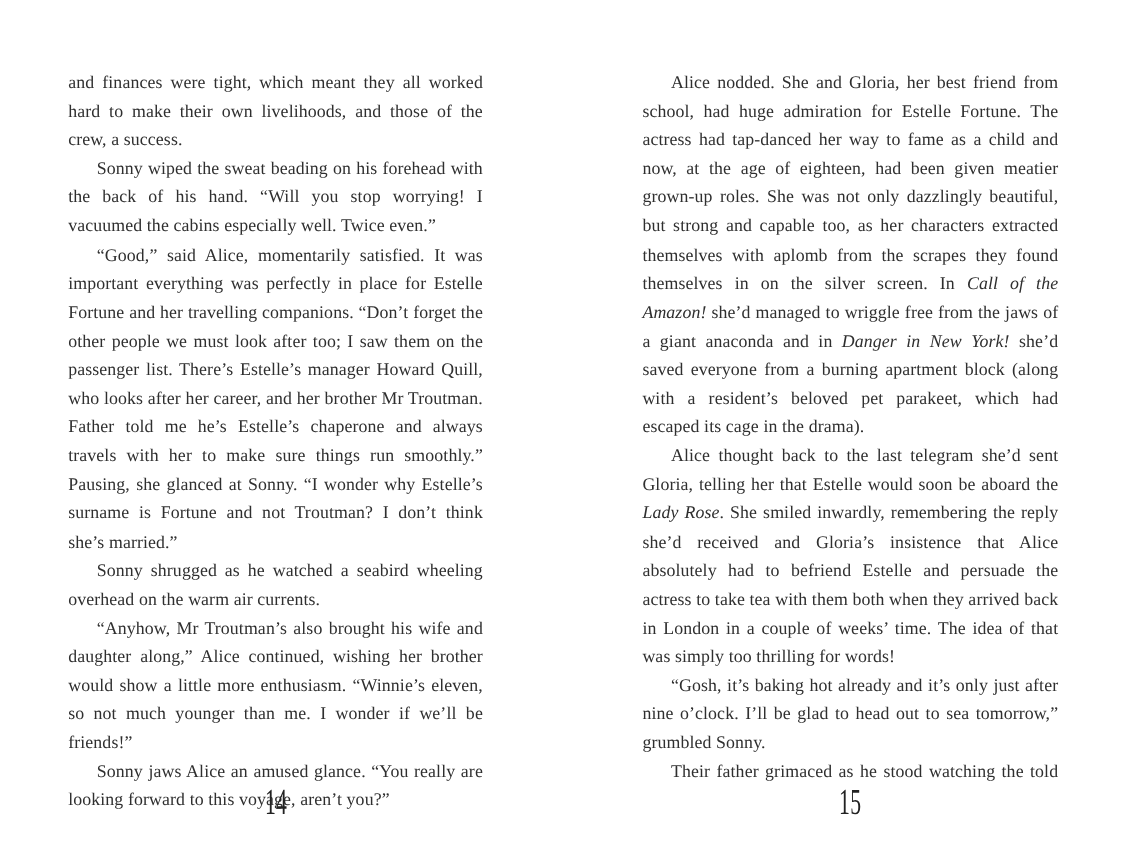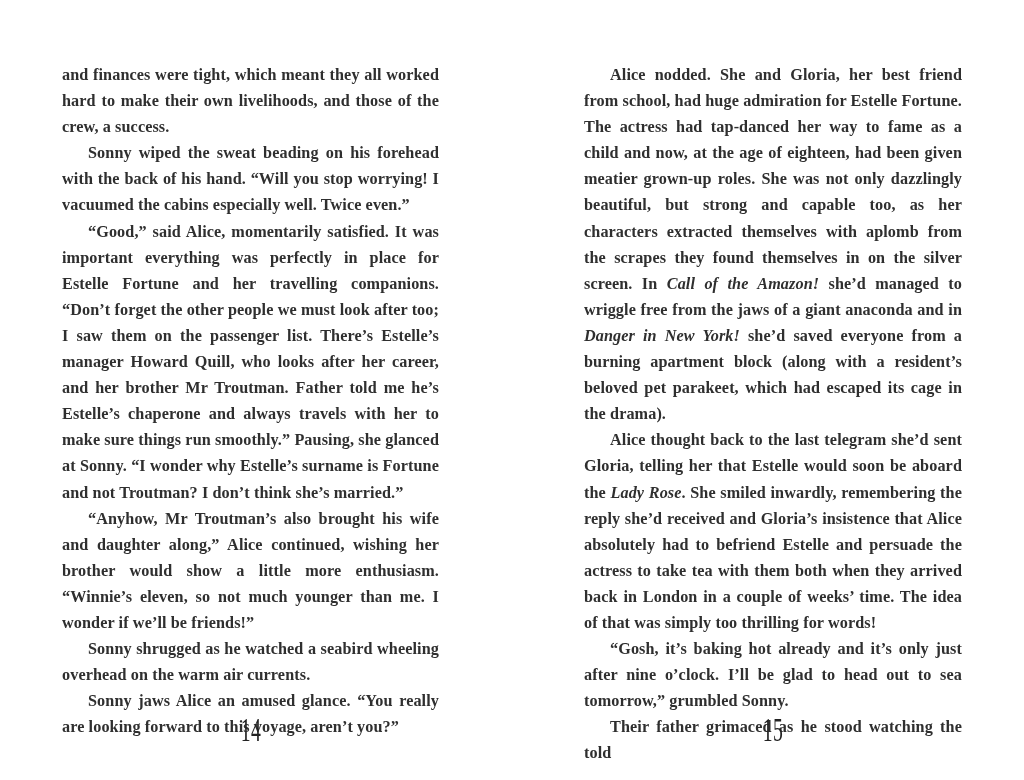--- a/index.html
+++ b/index.html
@@ -22,21 +22,20 @@
   }
   #page-left  { left: 62px;  width: 377px; }
   #page-right { left: 584px; width: 378px; }
   .page-text p {
     margin: 0;
     padding: 0;
     font-size: 16.2px;
     line-height: 26.1px;
     text-align: justify;
     letter-spacing: 0.1px;
-    font-weight: bold;
   }
   .page-text p.indent { text-indent: 26px; }
   .page-text p.continues { text-align-last: justify; }
   .page-text em { font-style: italic; }
   .page-number {
     position: absolute;
     top: 652px;
     left: 0;
     width: 100%;
     text-align: center;
@@ -50,22 +49,22 @@
   }
 </style>
 </head>
 <body>
 
 <div class="page-col" id="page-left">
   <div class="page-text">
       <p class=""><span>and finances were tight, which meant they all worked hard to make their own livelihoods, and those of the crew, a success.</span></p>
       <p class="indent"><span>Sonny wiped the sweat beading on his forehead with the back of his hand. “Will you stop worrying! I vacuumed the cabins especially well. Twice even.”</span></p>
       <p class="indent"><span>“Good,” said Alice, momentarily satisfied. It was important everything was perfectly in place for Estelle Fortune and her travelling companions. “Don’t forget the other people we must look after too; I saw them on the passenger list. There’s Estelle’s manager Howard Quill, who looks after her career, and her brother Mr Troutman. Father told me he’s Estelle’s chaperone and always travels with her to make sure things run smoothly.” Pausing, she glanced at Sonny. “I wonder why Estelle’s surname is Fortune and not Troutman? I don’t think she’s married.”</span></p>
+      <p class="indent"><span>Sonny shrugged as he watched a seabird wheeling overhead on the warm air currents.</span></p>
       <p class="indent"><span>“Anyhow, Mr Troutman’s also brought his wife and daughter along,” Alice continued, wishing her brother would show a little more enthusiasm. “Winnie’s eleven, so not much younger than me. I wonder if we’ll be friends!”</span></p>
-      <p class="indent"><span>Sonny shrugged as he watched a seabird wheeling overhead on the warm air currents.</span></p>
       <p class="indent"><span>Sonny jaws Alice an amused glance. “You really are looking forward to this voyage, aren’t you?”</span></p>
     </div>
   <div class="page-number"><span>14</span></div>
 </div>
 
 <div class="page-col" id="page-right">
   <div class="page-text">
       <p class="indent"><span>Alice nodded. She and Gloria, her best friend from school, had huge admiration for Estelle Fortune. The actress had tap-danced her way to fame as a child and now, at the age of eighteen, had been given meatier grown-up roles. She was not only dazzlingly beautiful, but strong and capable too, as her characters extracted themselves with aplomb from the scrapes they found themselves in on the silver screen. In </span><em>Call of the Amazon!</em><span> she’d managed to wriggle free from the jaws of a giant anaconda and in </span><em>Danger in New York!</em><span> she’d saved everyone from a burning apartment block (along with a resident’s beloved pet parakeet, which had escaped its cage in the drama).</span></p>
       <p class="indent"><span>Alice thought back to the last telegram she’d sent Gloria, telling her that Estelle would soon be aboard the </span><em>Lady Rose</em><span>. She smiled inwardly, remembering the reply she’d received and Gloria’s insistence that Alice absolutely had to befriend Estelle and persuade the actress to take tea with them both when they arrived back in London in a couple of weeks’ time. The idea of that was simply too thrilling for words!</span></p>
       <p class="indent"><span>“Gosh, it’s baking hot already and it’s only just after nine o’clock. I’ll be glad to head out to sea tomorrow,” grumbled Sonny.</span></p>

